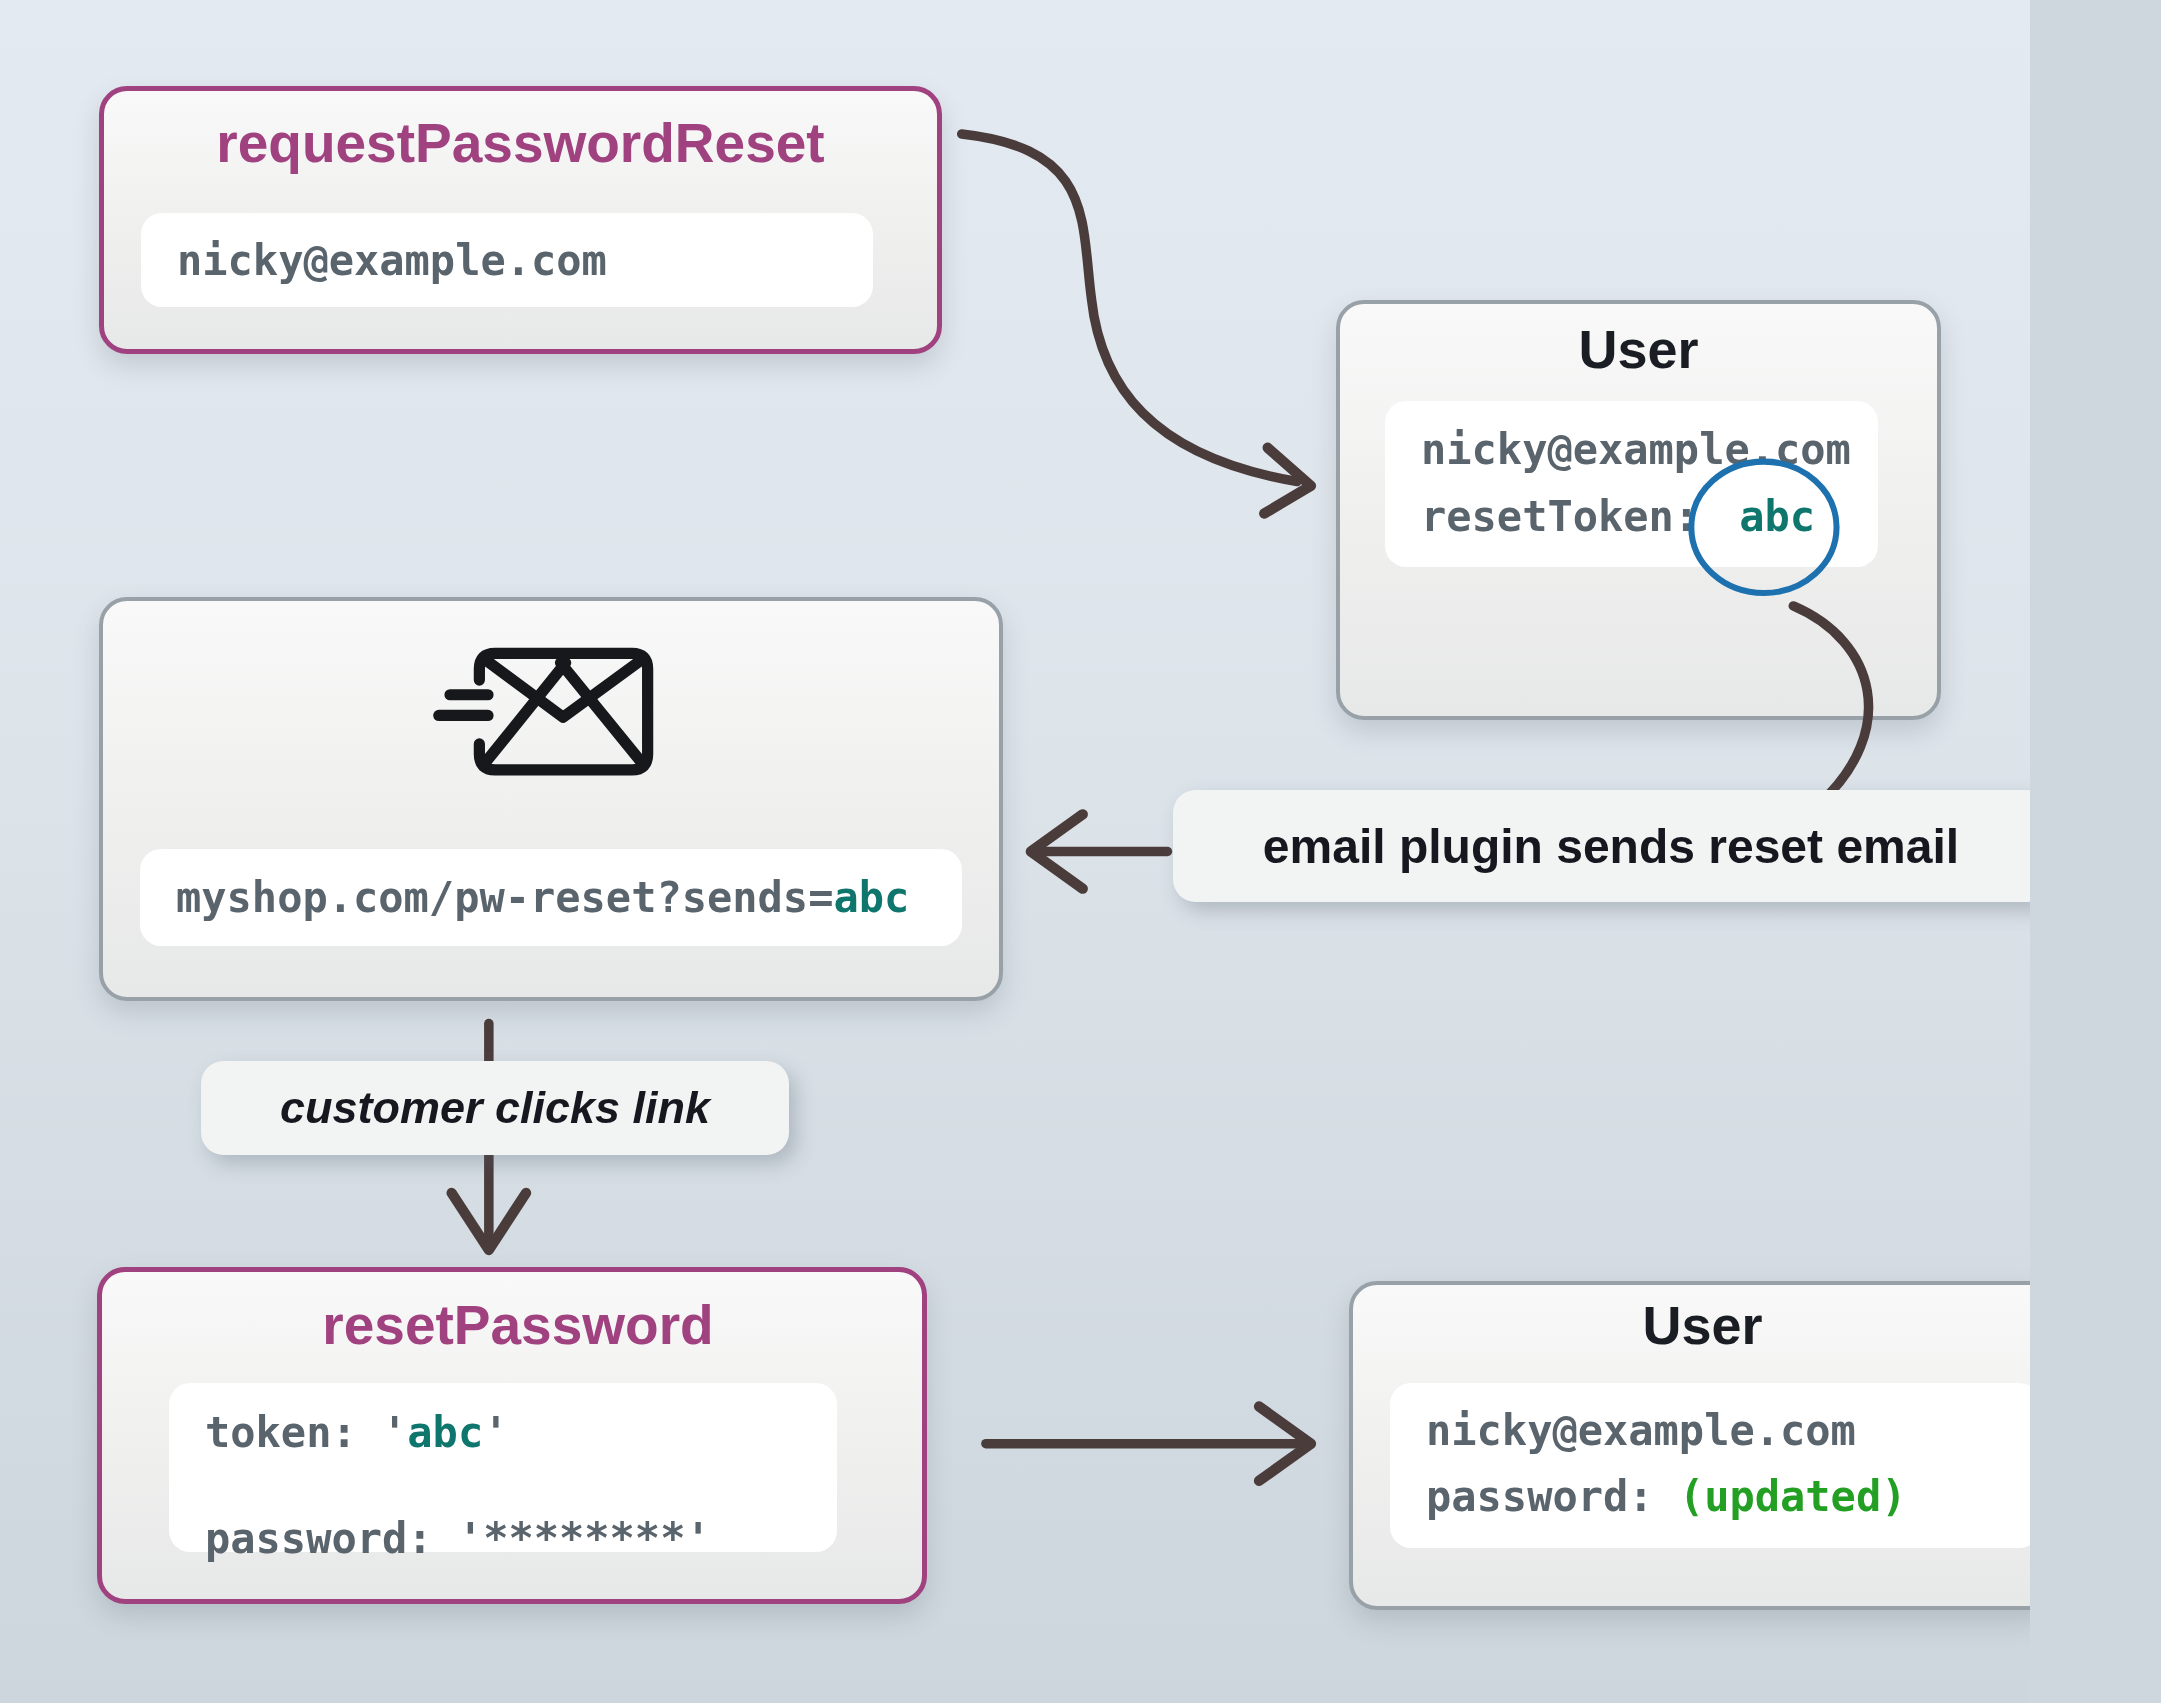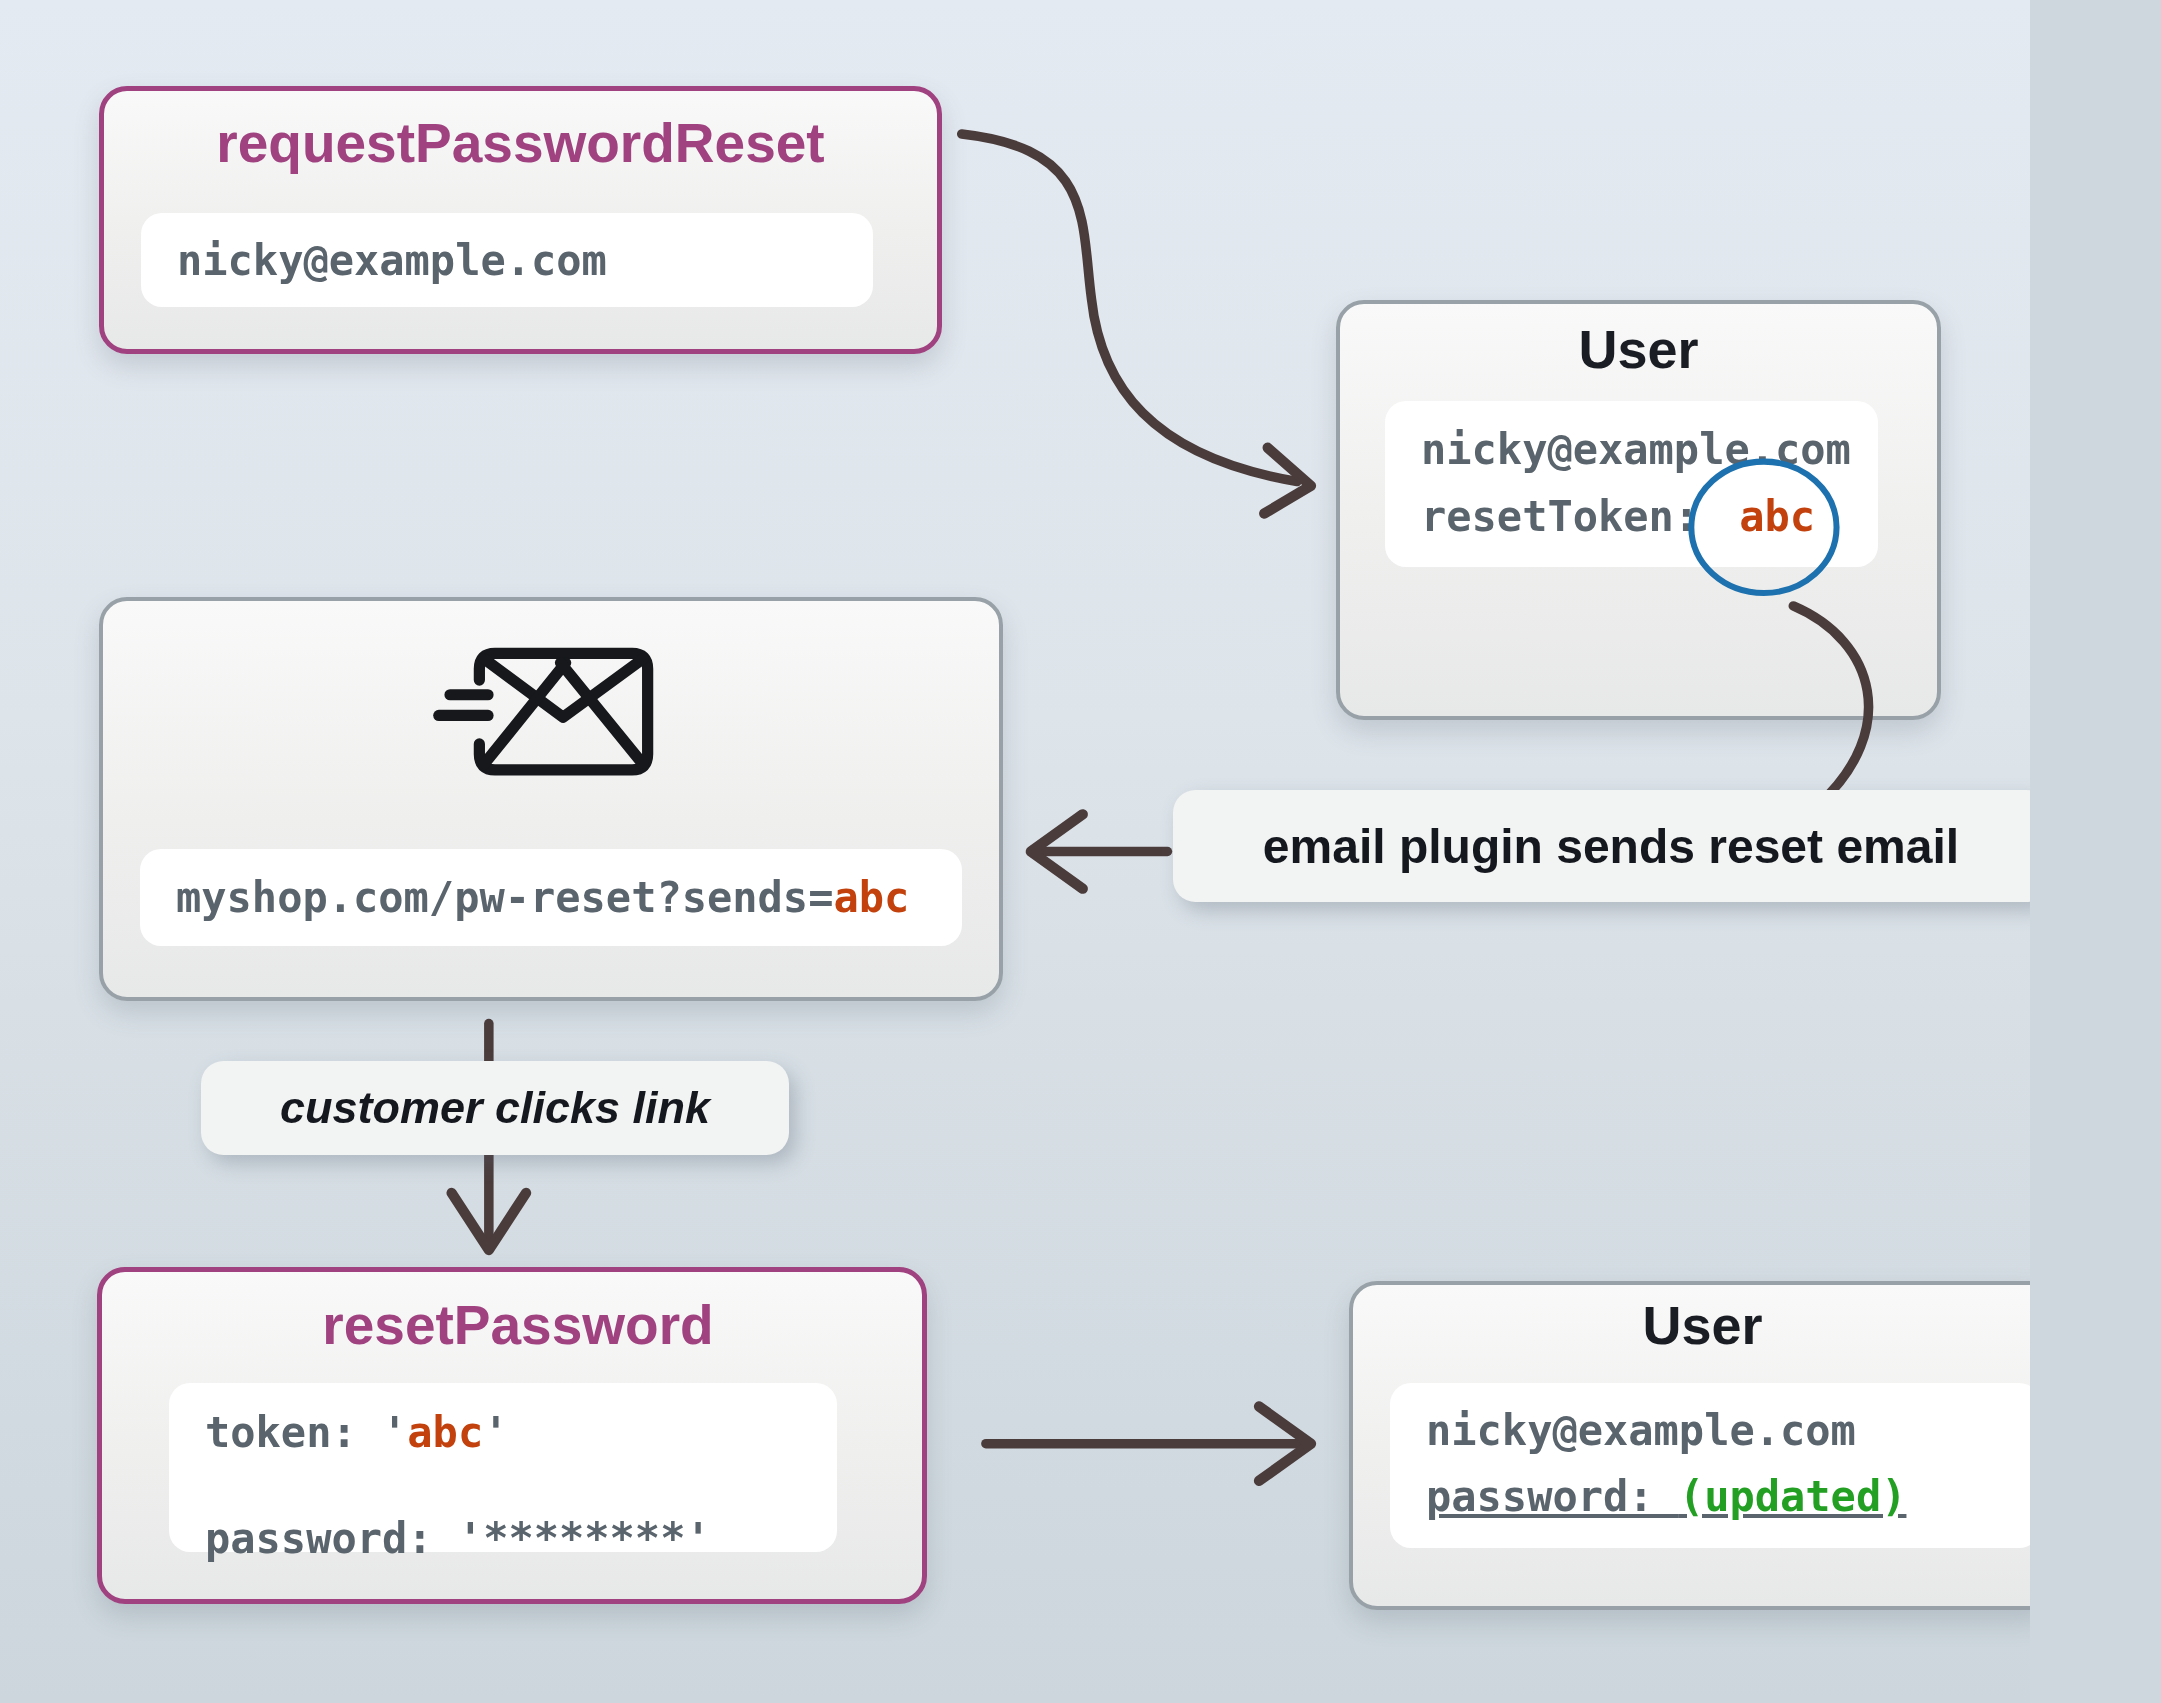--- a/index.html
+++ b/index.html
@@ -14,21 +14,21 @@
   .node.magenta{border:5.2px solid #a04180;}
   .node.gray{border:4.3px solid #97a1a7;}
   .node-title{position:absolute;text-align:center;font-weight:bold;letter-spacing:0px;}
   .title-magenta{color:#a04180;font-size:55px;}
   .title-dark{color:#1a1d23;font-size:54px;}
   .inner{position:absolute;box-sizing:border-box;background:#ffffff;border-radius:21px;
     font-family:"DejaVu Sans Mono","Liberation Mono",monospace;font-weight:bold;
     color:#5a646c;font-size:42px;}
   .line{white-space:pre;padding-left:36px;line-height:67px;}
   .single{display:flex;align-items:center;padding-left:36px;white-space:pre;height:100%;}
-  .blue{color:#c2410c;}
+  .blue{color:#0f766e;}
   .green{color:#23a023;}
   .pill{position:absolute;box-sizing:border-box;background:#f2f3f3;border-radius:22.5px;
     display:flex;align-items:center;justify-content:center;font-weight:bold;color:#15181e;
     box-shadow:7px 8.6px 19px rgba(84,94,108,.30);}
   .pill.big{font-size:48px;}
   .pill.small{font-size:45px;}
   .overlay{position:absolute;left:0;top:0;pointer-events:none;}
   .icon-svg{position:absolute;}
 </style>
 </head>
@@ -68,21 +68,21 @@
   <div class="node-title title-magenta" style="left:103px;top:1293px;width:830px;">resetPassword</div>
   <div class="inner" style="left:169px;top:1383px;width:668px;height:169px;padding-top:17.3px;">
     <div class="line" style="line-height:66px;"><span>token: </span><span>'</span><span class="blue">abc</span><span>'</span></div>
     <div class="line" style="line-height:66px;margin-top:40px;"><span>password: '********'</span></div>
   </div>
 
   <div class="node gray" style="left:1349px;top:1281px;width:707px;height:329px;"></div>
   <div class="node-title title-dark" style="left:1349px;top:1294px;width:707px;">User</div>
   <div class="inner" style="left:1390px;top:1383px;width:650px;height:165px;padding-top:14.7px;">
     <div class="line" style="line-height:66px;"><span>nicky@example.com</span></div>
-    <div class="line" style="line-height:66px;text-decoration:underline;"><span>password: </span><span class="green">(updated)</span></div>
+    <div class="line" style="line-height:66px;"><span>password: </span><span class="green">(updated)</span></div>
   </div>
 
   <svg class="overlay" width="2162" height="1703" viewBox="0 0 2500 1970">
     <g fill="none" stroke="#4b3c3c" stroke-width="11" stroke-linecap="round" stroke-linejoin="round">
       <path d="M 1112 155 C 1265 172 1250 255 1262 345 C 1273 445 1330 528 1500 557"></path>
       <path stroke-width="12" d="M 1466 518 L 1516 562 L 1462 594"></path>
       <path d="M 2074 701 C 2170 742 2196 845 2104 930"></path>
       <path d="M 1350 985 L 1200 985"></path>
       <path stroke-width="12" d="M 1252 942 L 1192 985 L 1252 1028"></path>
       <path d="M 565 1184 L 565 1436"></path>

